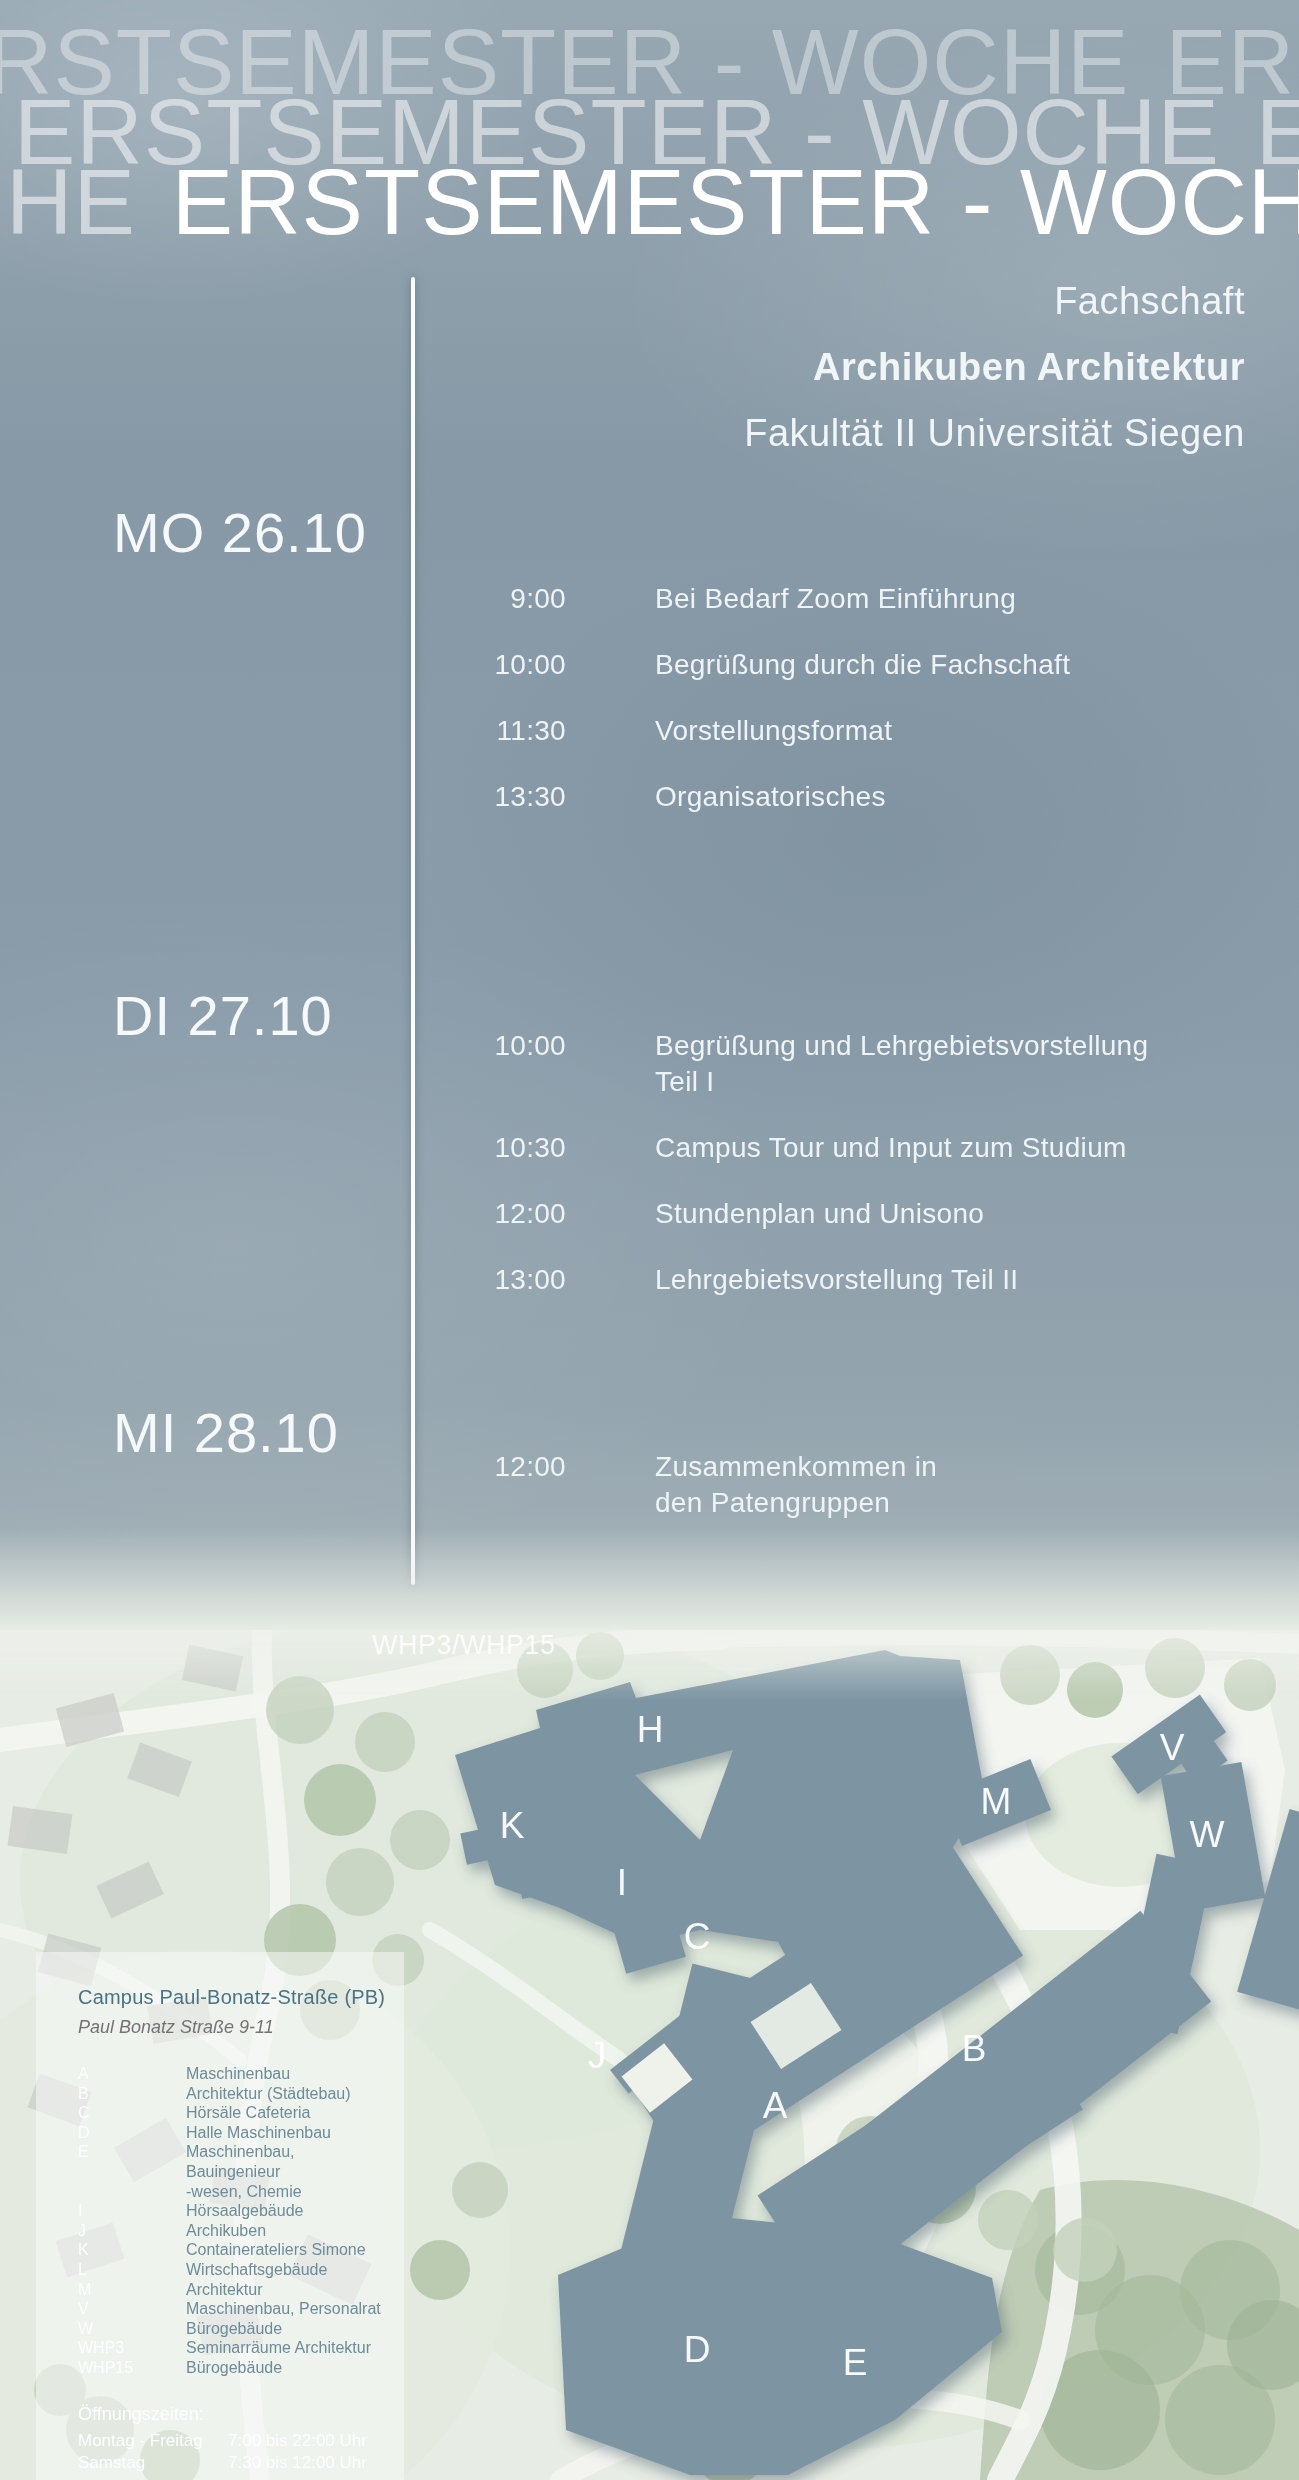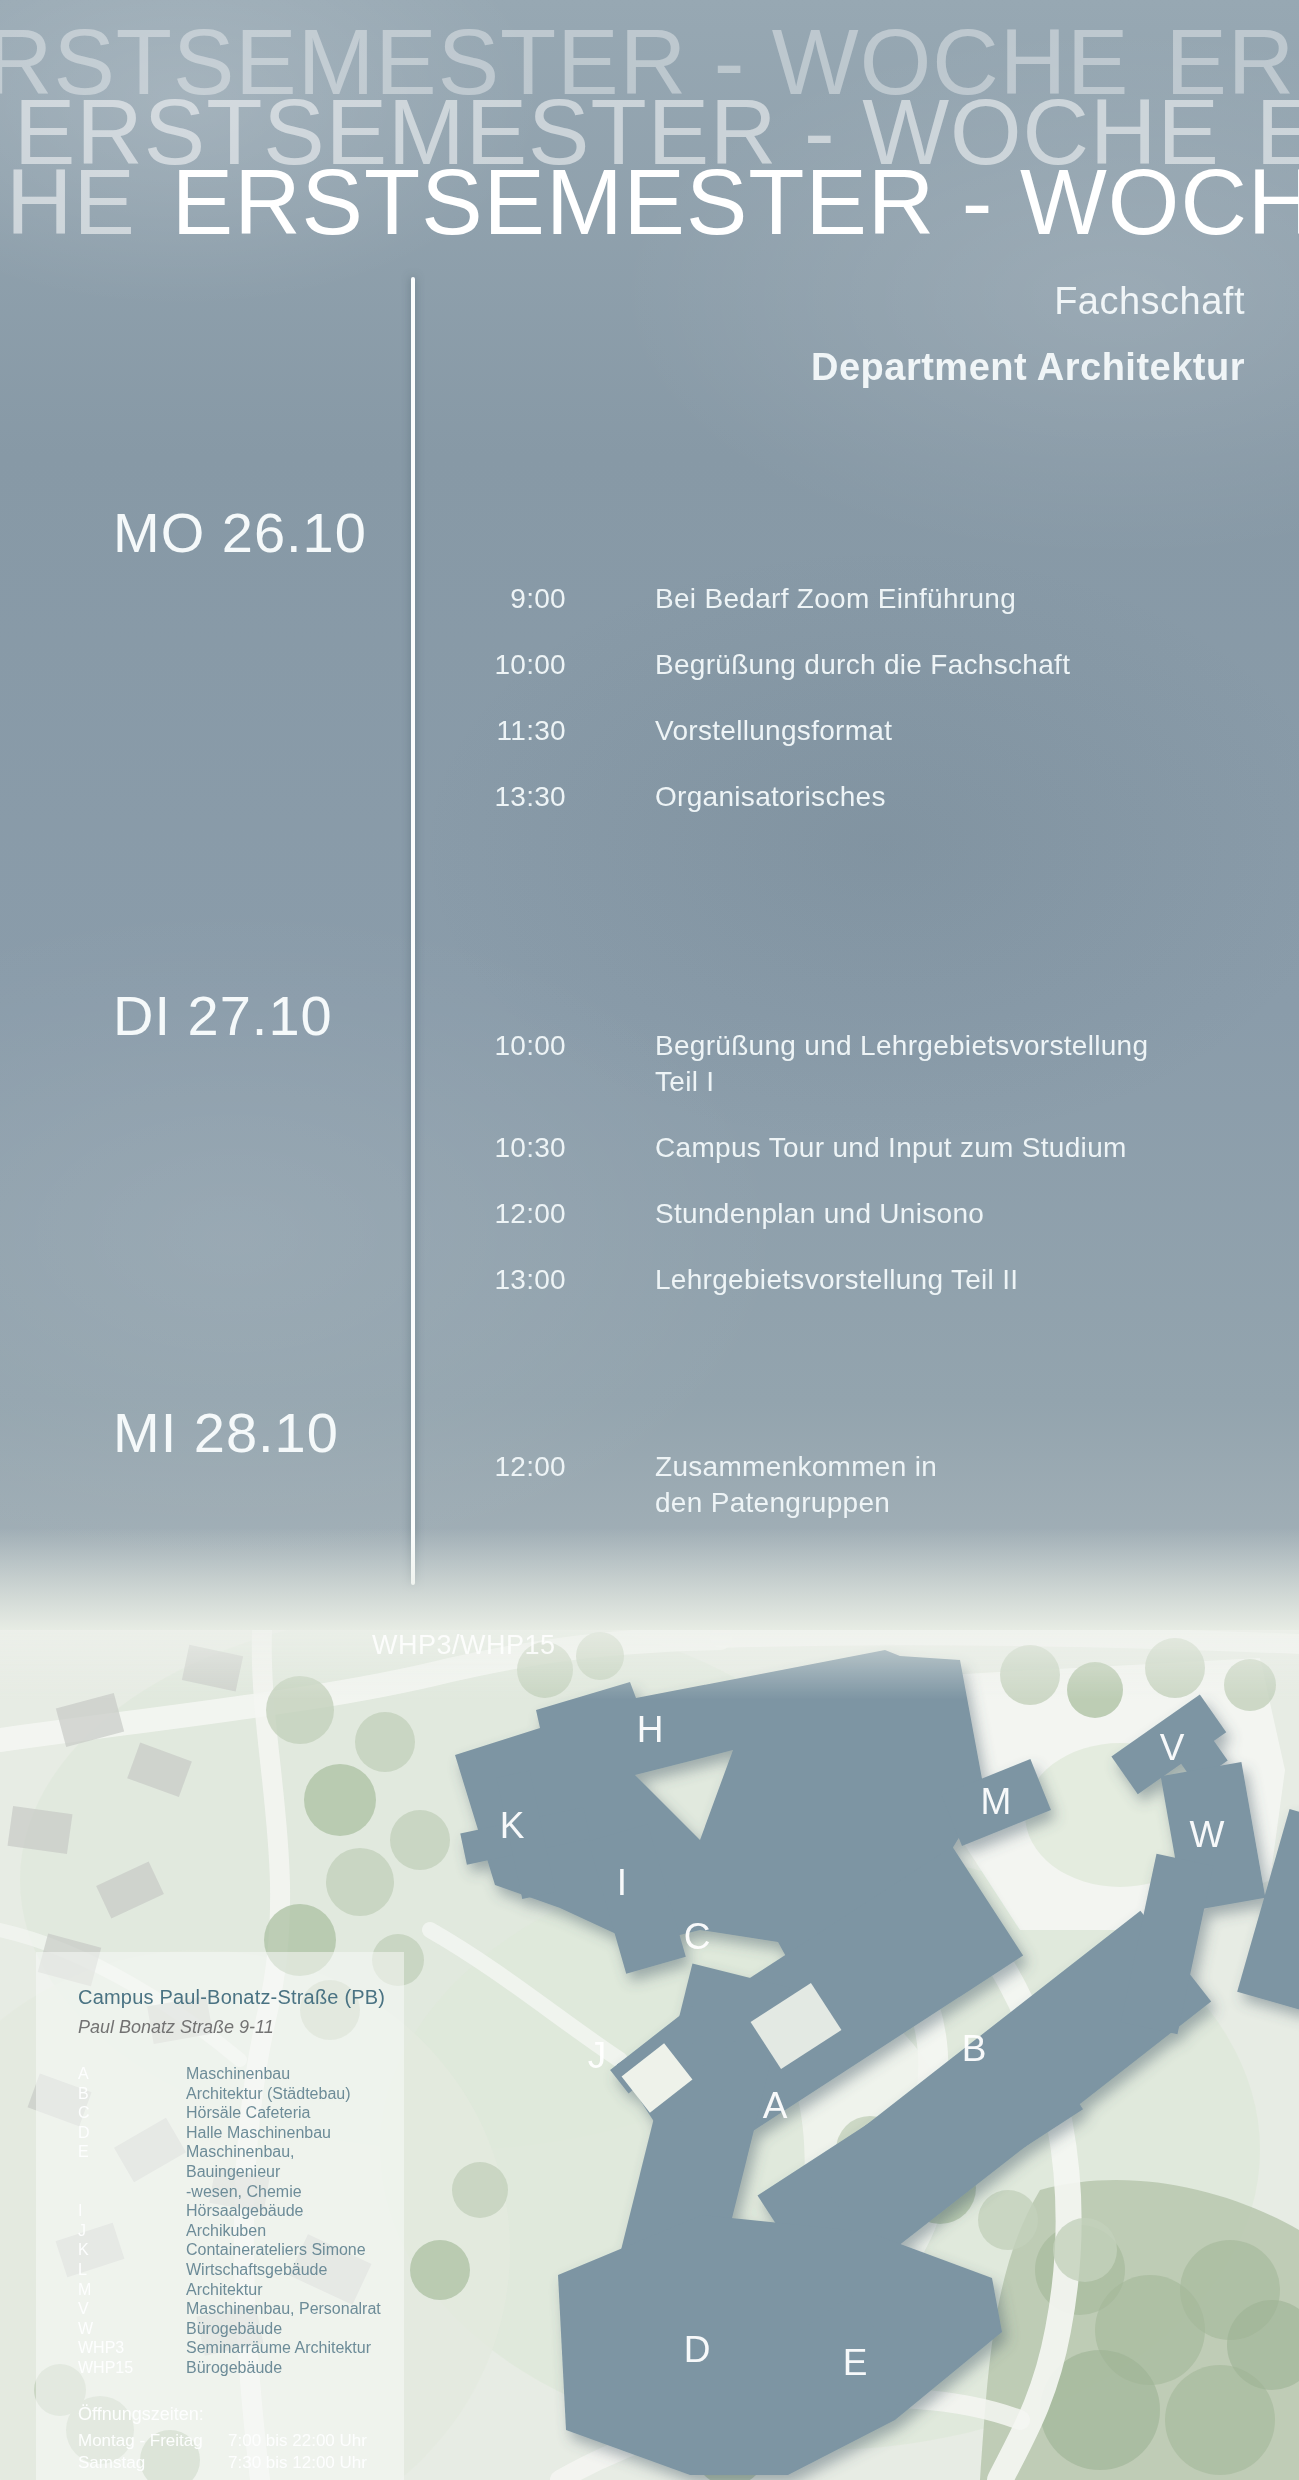--- a/index.html
+++ b/index.html
@@ -72,21 +72,22 @@
           <span class="seg post">ERST</span>
         </div>
         <div class="hrow hrow3">
           <span class="seg pre">HE</span>
           <span class="seg main">ERSTSEMESTER - WOCHE</span>
         </div>
       </div>
 
     <div class="org">
       <div class="l1">Fachschaft</div>
-      <div class="l2">Department Architektur</div>
+      <div class="l2">Archikuben Architektur</div>
+      <div class="l3">Fakultät II Universität Siegen</div>
     </div>
 
     <div class="divider"></div>
 
     <div id="schedule-days">
         <div class="daylabel" style="top: 505px;">MO 26.10</div>
         <div class="rows" style="top: 550px; margin-top: 31px;">
           <div class="srow">
             <div class="time">9:00</div>
             <div class="act">Bei Bedarf Zoom Einführung</div>

